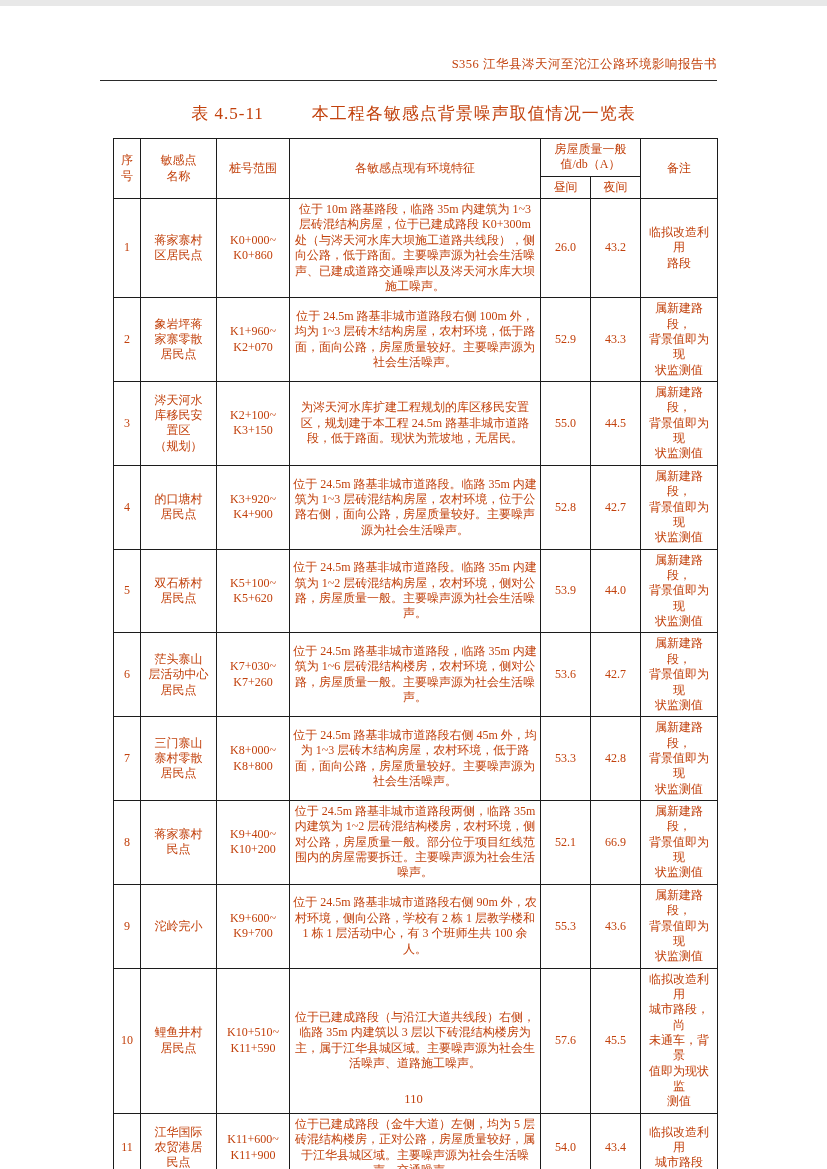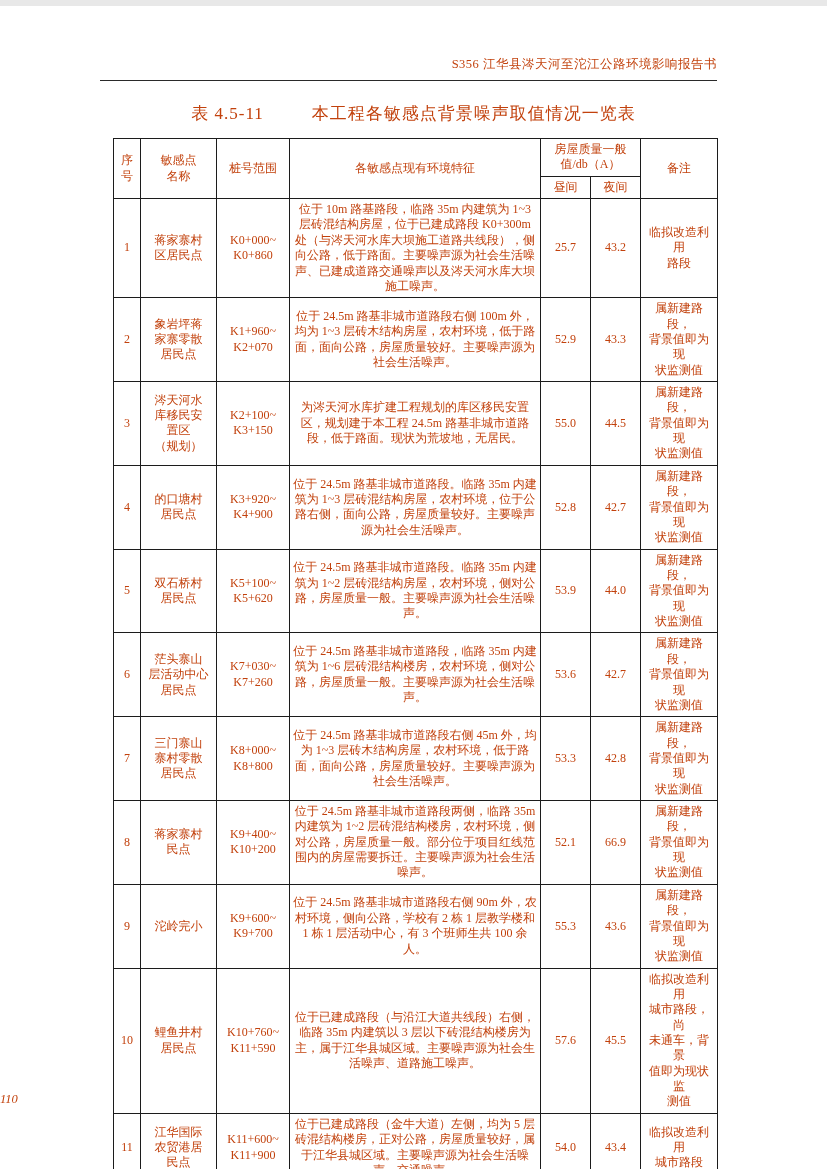--- a/index.html
+++ b/index.html
@@ -25,21 +25,21 @@
   table.noise th,table.noise td{
     border:1px solid #1c1c1c;text-align:center;vertical-align:middle;
     padding:3px 3px;font-weight:normal;
   }
   table.noise th{white-space:pre-line;}
   td.c-name,td.c-stake,td.c-remark{white-space:pre-line;}
   td.c-feature{
     text-align:justify;text-align-last:center;padding:3px 6px;
   }
   .page-number{
-    position:absolute;top:1086px;left:0;width:100%;font-size:12.5px;font-style:italic;
+    position:absolute;top:1086px;left:0;width:100%;text-align:center;font-size:12.5px;
   }
 </style>
 </head>
 <body>
 
 <div class="page">
 
   <div class="doc-header">
     <span>S356 江华县涔天河至沱江公路环境影响报告书</span>
   </div>
@@ -76,21 +76,21 @@
       </tr>
     </thead>
     <tbody>
   <tr>
     <td class="c-index">1</td>
     <td class="c-name">蒋家寨村
 区居民点</td>
     <td class="c-stake">K0+000~
 K0+860</td>
     <td class="c-feature">位于 10m 路基路段，临路 35m 内建筑为 1~3 层砖混结构房屋，位于已建成路段 K0+300m 处（与涔天河水库大坝施工道路共线段），侧向公路，低于路面。主要噪声源为社会生活噪声、已建成道路交通噪声以及涔天河水库大坝施工噪声。</td>
-    <td class="c-day">25.7</td>
+    <td class="c-day">26.0</td>
     <td class="c-night">43.2</td>
     <td class="c-remark">临拟改造利用
 路段</td>
   </tr>
 
   <tr>
     <td class="c-index">2</td>
     <td class="c-name">象岩坪蒋
 家寨零散
 居民点</td>
@@ -202,21 +202,21 @@
     <td class="c-night">43.6</td>
     <td class="c-remark">属新建路段，
 背景值即为现
 状监测值</td>
   </tr>
 
   <tr>
     <td class="c-index">10</td>
     <td class="c-name">鲤鱼井村
 居民点</td>
-    <td class="c-stake">K10+760~
+    <td class="c-stake">K10+510~
 K11+590</td>
     <td class="c-feature">位于已建成路段（与沿江大道共线段）右侧，临路 35m 内建筑以 3 层以下砖混结构楼房为主，属于江华县城区域。主要噪声源为社会生活噪声、道路施工噪声。</td>
     <td class="c-day">57.6</td>
     <td class="c-night">45.5</td>
     <td class="c-remark">临拟改造利用
 城市路段，尚
 未通车，背景
 值即为现状监
 测值</td>
   </tr>

